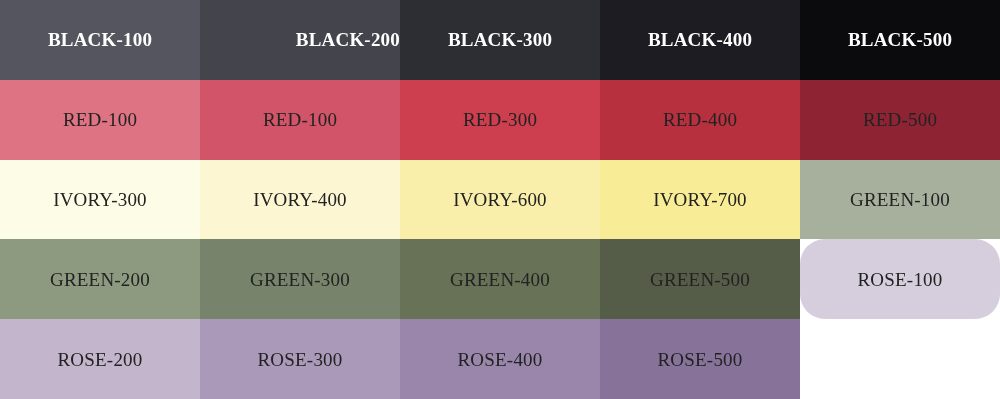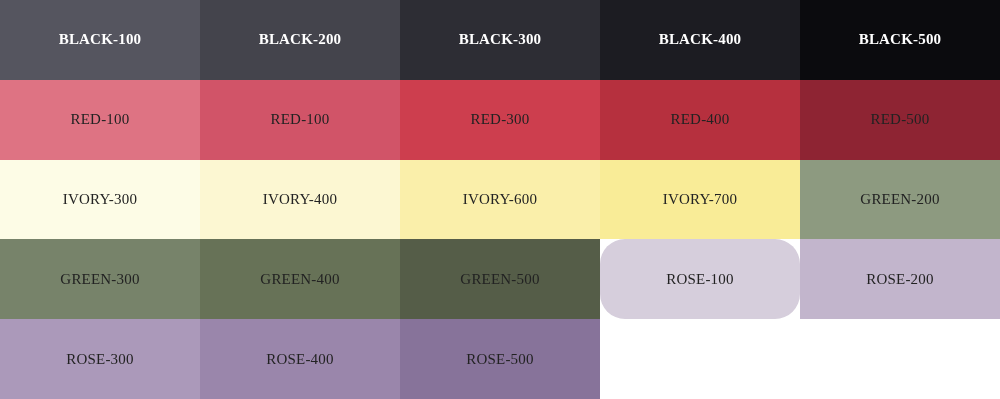--- a/index.html
+++ b/index.html
@@ -24,37 +24,37 @@
   }
   .swatch {
     display: flex;
     align-items: center;
     justify-content: center;
     box-sizing: border-box;
     text-align: center;
     overflow: hidden;
   }
   .swatch-label {
-    font-size: 15px;
+    font-size: 19px;
     letter-spacing: 0.2px;
     line-height: 1;
     white-space: nowrap;
   }
   .row-black .swatch-label {
     font-weight: bold;
   }
 </style>
 </head>
 <body>
 
 <main id="palette-grid">
     <div class="swatch row-black" style="background-color: rgb(85, 85, 95); color: rgb(255, 255, 255);">
       <span class="swatch-label">BLACK-100</span>
     </div>
-    <div class="swatch row-black" style="background-color: rgb(68, 68, 76); color: rgb(255, 255, 255);">
+    <div class="swatch row-black" style="background-color: rgb(68, 68, 76); color: rgb(255, 255, 255); justify-content: flex-end;">
       <span class="swatch-label">BLACK-200</span>
     </div>
     <div class="swatch row-black" style="background-color: rgb(45, 45, 52); color: rgb(255, 255, 255);">
       <span class="swatch-label">BLACK-300</span>
     </div>
     <div class="swatch row-black" style="background-color: rgb(28, 28, 34); color: rgb(255, 255, 255);">
       <span class="swatch-label">BLACK-400</span>
     </div>
     <div class="swatch row-black" style="background-color: rgb(11, 11, 14); color: rgb(255, 255, 255);">
       <span class="swatch-label">BLACK-500</span>
@@ -79,20 +79,23 @@
     </div>
     <div class="swatch row-ivory" style="background-color: rgb(252, 247, 210); color: rgb(34, 34, 34);">
       <span class="swatch-label">IVORY-400</span>
     </div>
     <div class="swatch row-ivory" style="background-color: rgb(250, 239, 170); color: rgb(34, 34, 34);">
       <span class="swatch-label">IVORY-600</span>
     </div>
     <div class="swatch row-ivory" style="background-color: rgb(249, 236, 151); color: rgb(34, 34, 34);">
       <span class="swatch-label">IVORY-700</span>
     </div>
+    <div class="swatch row-green" style="background-color: rgb(167, 176, 157); color: rgb(34, 34, 34);">
+      <span class="swatch-label">GREEN-100</span>
+    </div>
     <div class="swatch row-green" style="background-color: rgb(141, 154, 128); color: rgb(34, 34, 34);">
       <span class="swatch-label">GREEN-200</span>
     </div>
     <div class="swatch row-green" style="background-color: rgb(119, 131, 106); color: rgb(34, 34, 34);">
       <span class="swatch-label">GREEN-300</span>
     </div>
     <div class="swatch row-green" style="background-color: rgb(103, 114, 87); color: rgb(34, 34, 34);">
       <span class="swatch-label">GREEN-400</span>
     </div>
     <div class="swatch row-green" style="background-color: rgb(85, 93, 72); color: rgb(34, 34, 34);">

